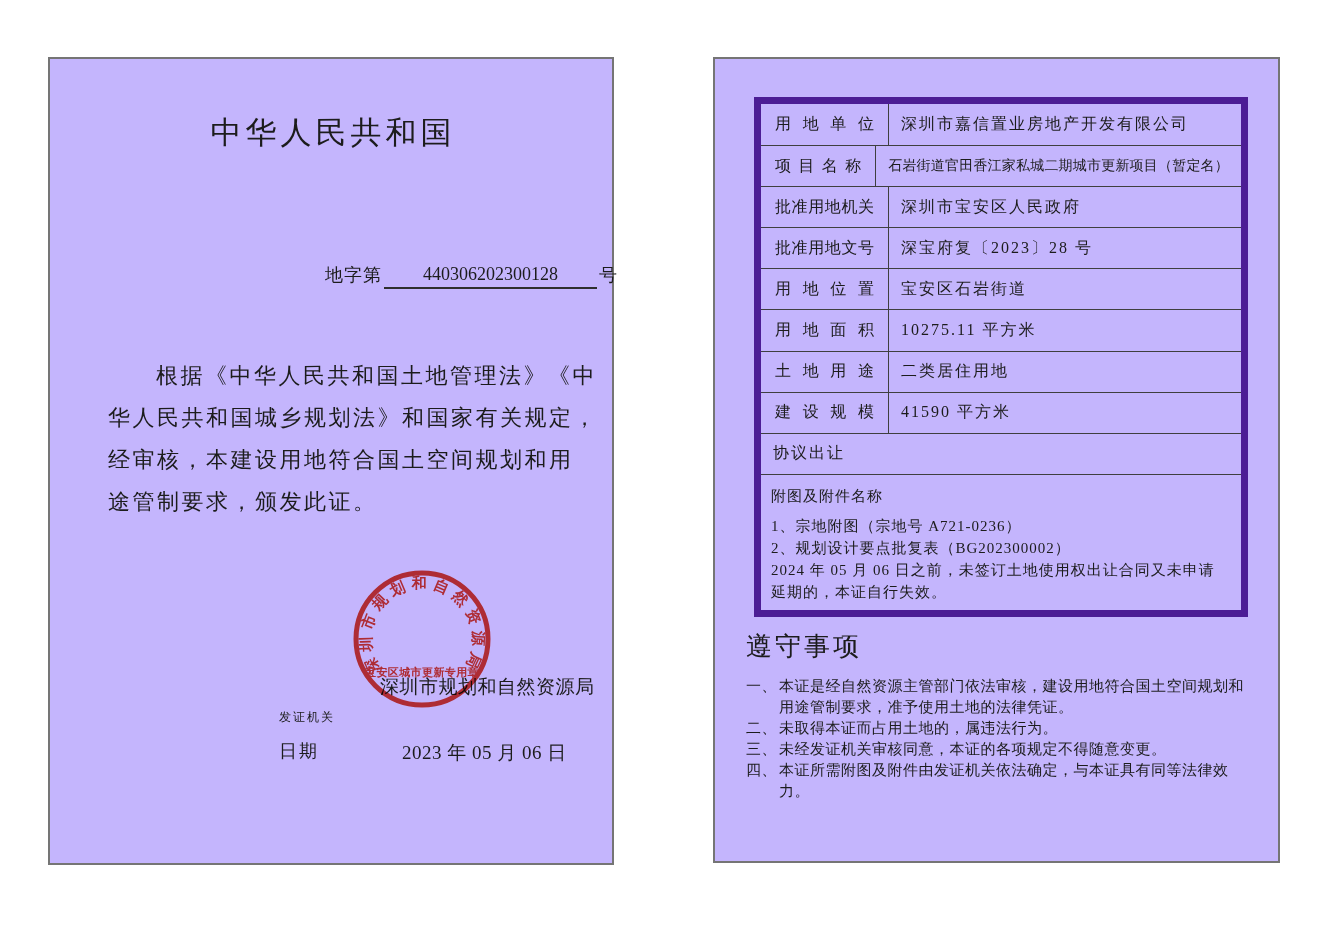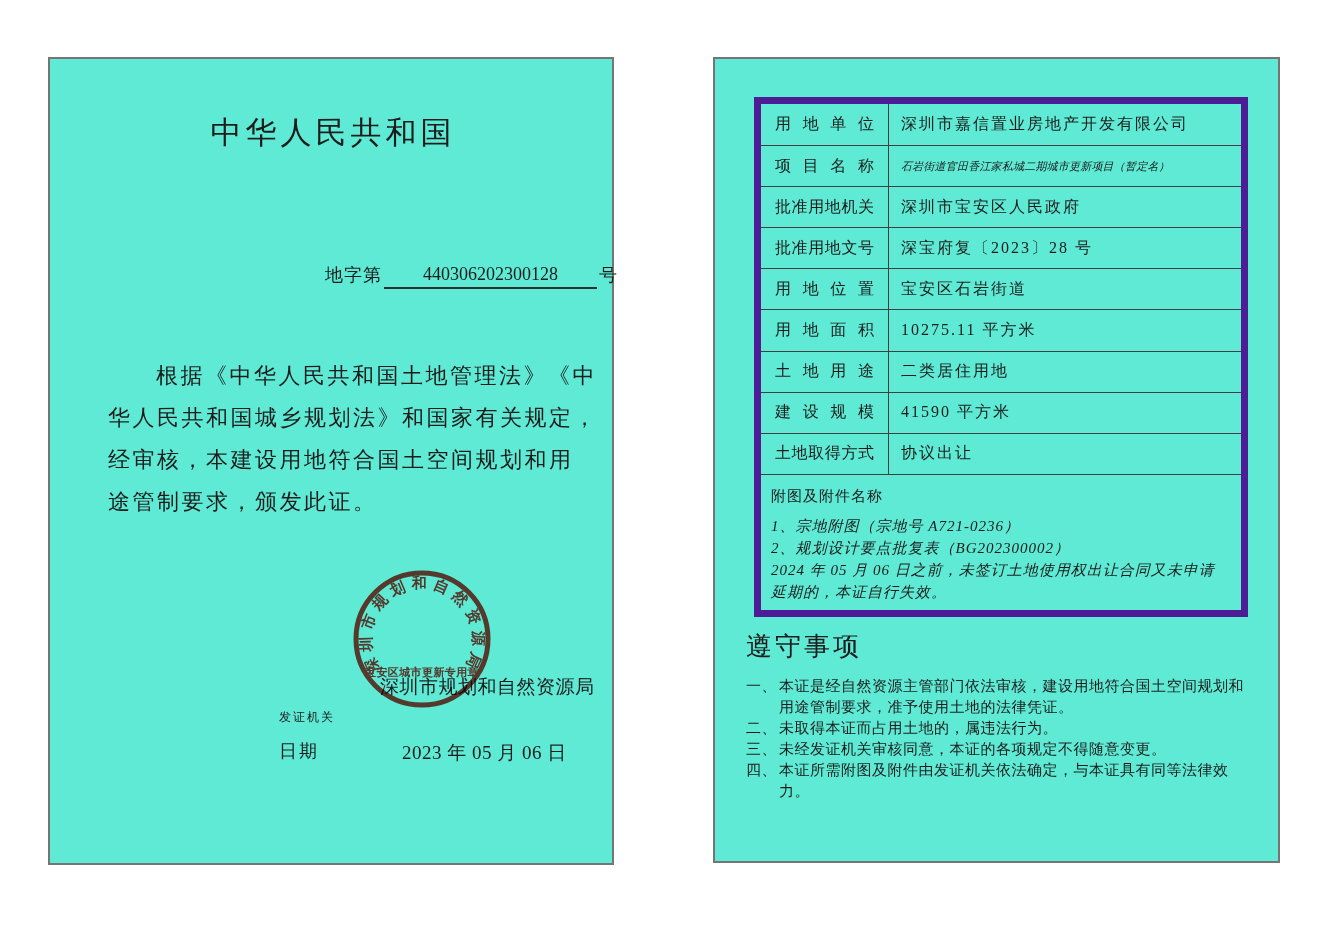--- a/index.html
+++ b/index.html
@@ -1,20 +1,20 @@
 <!DOCTYPE html>
 <html><head>
 <meta charset="utf-8">
 <style>
   html,body{margin:0;padding:0;background:#ffffff;}
   .canvas{
     position:relative;width:1328px;height:933px;background:#ffffff;overflow:hidden;
     font-family:"Liberation Serif","DejaVu Serif",serif;color:#1c1c1c;
   }
-  .page{position:absolute;background:#5eead4;border:2px solid #757575;box-sizing:border-box;}
+  .page{position:absolute;background:#c4b5fd;border:2px solid #757575;box-sizing:border-box;}
   .page-left{left:48px;top:57px;width:566px;height:808px;}
   .page-right{left:713px;top:57px;width:567px;height:806px;}
 
   
   .country-title{position:absolute;left:0;top:53px;width:100%;text-align:center;
     font-size:31px;letter-spacing:4px;text-indent:4px;white-space:nowrap;}
   .cert-title{position:absolute;left:0;top:133px;width:100%;text-align:center;
     font-size:38px;letter-spacing:2px;text-indent:2px;white-space:nowrap;}
   .serial-row{position:absolute;left:275px;top:204px;display:flex;align-items:flex-end;
     font-size:18px;white-space:nowrap;}
@@ -39,25 +39,25 @@
   .info-table{position:absolute;left:39px;top:38px;width:494px;
     border:7px solid #4c1d95;box-sizing:border-box;}
   .t-row{display:flex;height:41.1px;border-top:1px solid #3f3f3f;box-sizing:border-box;}
   .t-row:first-child{border-top:none;}
   .t-label{width:128px;border-right:1px solid #3f3f3f;box-sizing:border-box;
     padding:0 14px;display:flex;flex-direction:column;justify-content:center;
     font-size:16px;}
   .t-label span{display:block;text-align:justify;text-align-last:justify;text-justify:inter-character;}
   .t-value{flex:1;display:flex;align-items:center;padding:0 12px;
     font-size:16px;letter-spacing:2px;white-space:nowrap;text-align:center;}
-  .t-row.compact .t-value{font-size:11px;letter-spacing:0.2px;font-style:italic;}
+  .t-row.compact .t-value{font-size:14px;letter-spacing:0.2px;}
   .t-attach{border-top:1px solid #3f3f3f;height:136px;box-sizing:border-box;
     padding:10px 12px 0 10px;font-size:15px;letter-spacing:1px;}
   .attach-title{line-height:22px;margin-bottom:8px;}
-  .attach-line{line-height:22px;font-style:italic;}
+  .attach-line{line-height:22px;}
   .notice-title{position:absolute;left:31px;top:570px;font-size:26px;letter-spacing:3px;white-space:nowrap;text-align:center;}
   .notice-list{position:absolute;left:31px;top:617px;width:505px;font-size:15px;letter-spacing:0.5px;}
   .n-item{display:flex;line-height:21px;}
   .n-marker{flex:0 0 33px;}
   .n-text{flex:1;}
 </style>
 </head>
 <body>
 
 <div class="canvas">
@@ -140,23 +140,20 @@
           </div>
         <div class="t-value">二类居住用地</div>
       </div>
       <div class="t-row">
         <div class="t-label">
             <span>建设规模</span>
           </div>
         <div class="t-value">41590 平方米</div>
       </div>
       <div class="t-row">
-        <div class="t-label">
-            <span>土地取得方式</span>
-          </div>
         <div class="t-value">协议出让</div>
       </div>
 
       <div class="t-attach">
         <div class="attach-title">附图及附件名称</div>
         <div class="attach-line">1、宗地附图（宗地号 A721-0236）</div>
         <div class="attach-line">2、规划设计要点批复表（BG202300002）</div>
         <div class="attach-line">2024 年 05 月 06 日之前，未签订土地使用权出让合同又未申请延期的，本证自行失效。</div>
       </div>
     </div>

